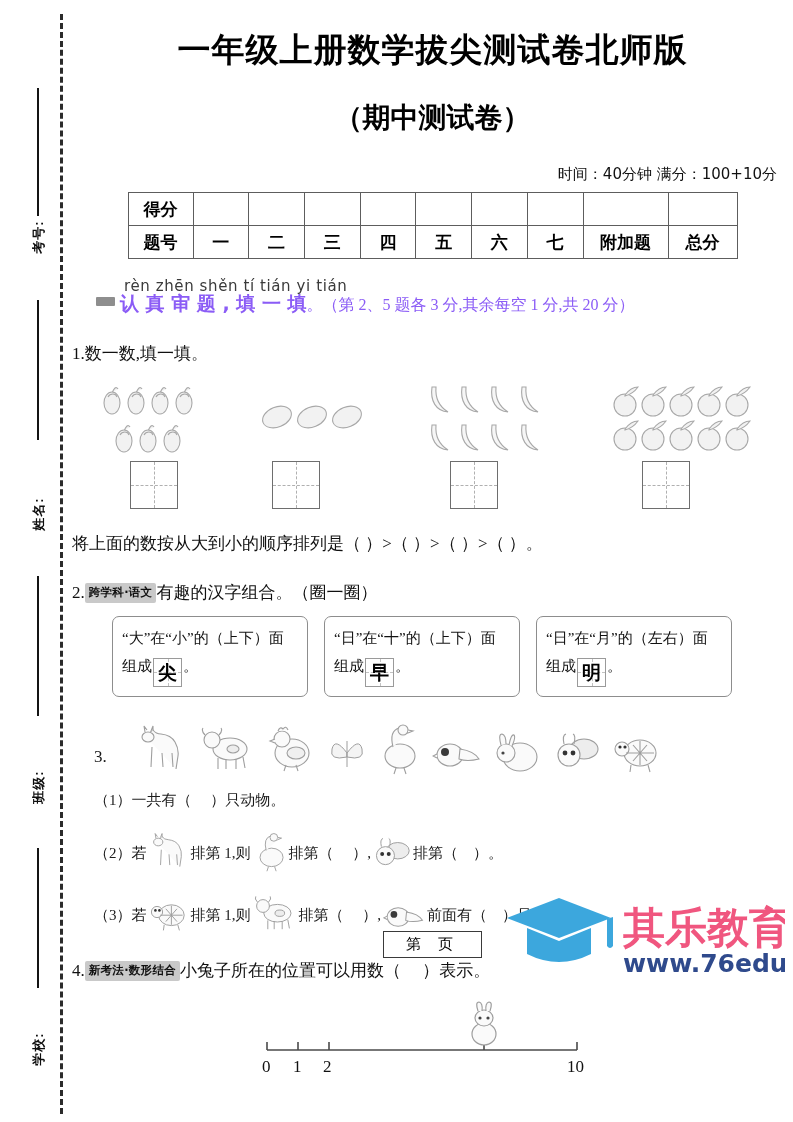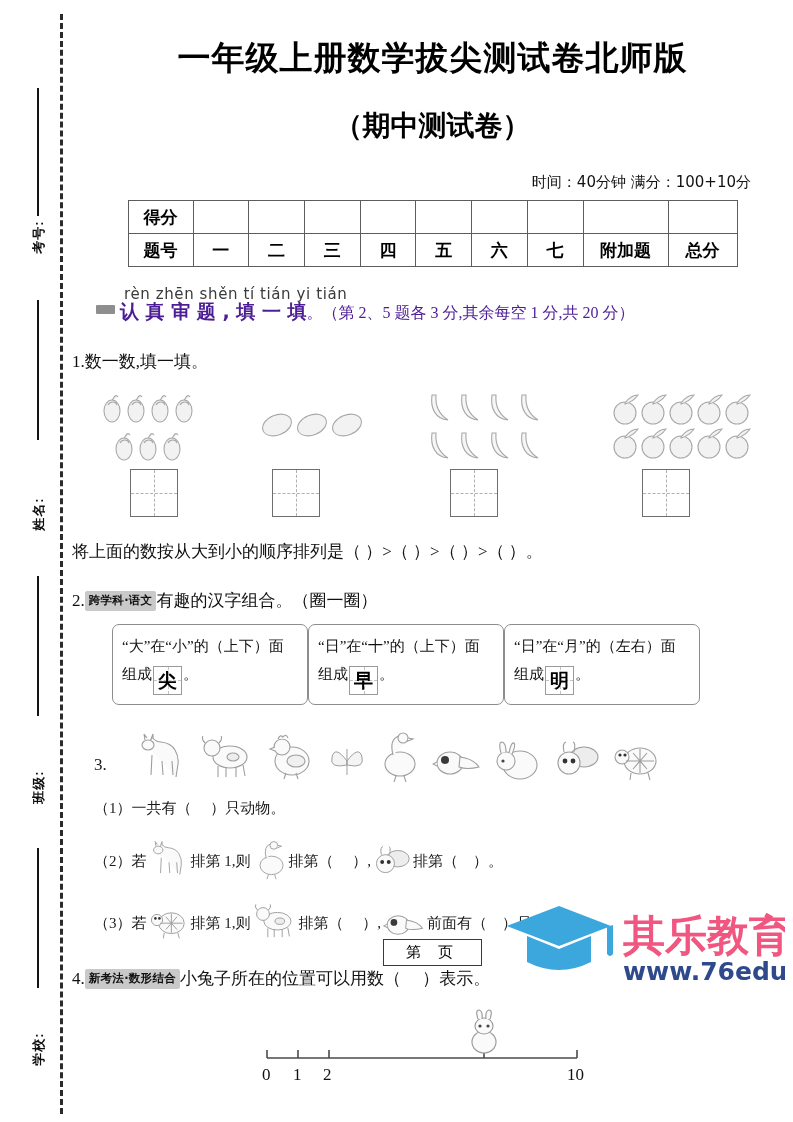--- a/index.html
+++ b/index.html
@@ -29,21 +29,21 @@
     font-family:"Liberation Sans","DejaVu Sans",sans-serif;
     font-size:13px;font-weight:700;color:#0d0d0d;
     text-align:center;white-space:nowrap;
     transform:rotate(-90deg);
     transform-origin:center center;
     letter-spacing:1px;
   }
 
   
   #page{
-    position:absolute;left:72px;top:8px;width:721px;height:986px;
+    position:absolute;left:72px;top:0;width:721px;height:986px;
   }
 
   .title{
     font-family:"DejaVu Sans","Liberation Sans",sans-serif;
     font-weight:700;
     font-size:33px;
     text-align:center;
     letter-spacing:1px;
     color:#000;
     margin-top:28px;
@@ -54,21 +54,21 @@
     font-size:28px;
     text-align:center;
     color:#000;
     margin-top:26px;
   }
 
   .meta{
     font-family:"DejaVu Sans","Liberation Sans",sans-serif;
     font-size:15px;
     text-align:right;
-    padding-right:42px;
+    padding-right:16px;
     margin-top:28px;
     color:#111;
   }
 
   
   table.score{
     border-collapse:collapse;
     margin:8px auto 0 auto;
     width:610px;
     table-layout:fixed;
@@ -101,21 +101,21 @@
     white-space:nowrap;
   }
   .secmark{
     position:absolute;left:2px;top:18px;
     width:19px;height:9px;background:#8e8e8e;border-radius:1px;
   }
   .sectxt{
     position:absolute;left:26px;top:12px;
     font-size:19px;font-weight:700;
     font-family:"DejaVu Sans","Liberation Sans",sans-serif;
-    white-space:nowrap;color:#4c1d95;
+    white-space:nowrap;color:#8b5cf6;
   }
   .secnote{
     font-weight:400;font-size:16px;
     font-family:"Liberation Serif","DejaVu Serif",serif;
   }
 
   .q{
     font-size:17px;
     line-height:1.55;
     color:#101010;
@@ -155,21 +155,21 @@
   }
   .tzg:after{
     content:"";position:absolute;top:50%;left:0;right:0;
     border-top:1px dashed #b0b0b0;
   }
   .boxrow{position:relative;height:52px;margin-top:4px;}
   .boxwrap{position:absolute;top:0;}
 
   
   .hzrow{
-    display:flex;
+    display:flex;gap:16px;
     margin:10px 0 0 40px;
   }
   .hzbox{
     width:196px;
     border:1.2px solid #8d8d8d;
     border-radius:7px;
     padding:8px 9px 9px 9px;
     font-size:15px;
     line-height:1.85;
     color:#111;

